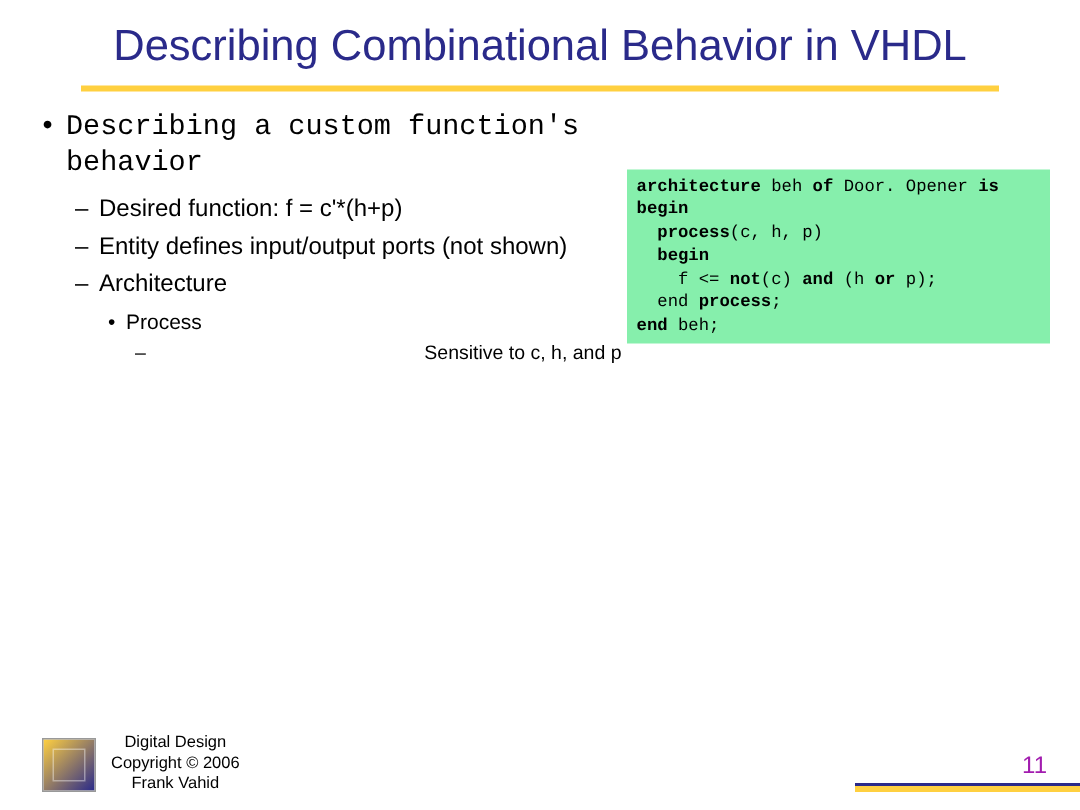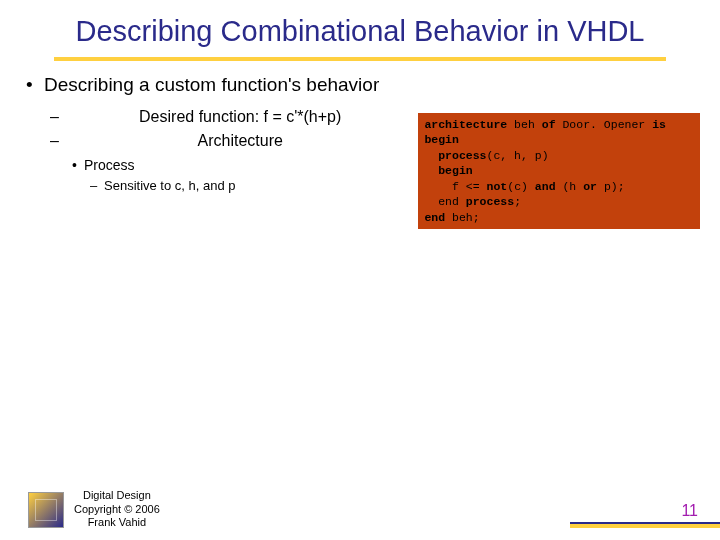--- a/index.html
+++ b/index.html
@@ -37,35 +37,35 @@
     padding-top: 40px;
     padding-left: 4px;
   }
   .b1 {
     font-size: 19px;
     color: #000;
     padding-left: 18px;
     position: relative;
     line-height: 1.25;
     margin-bottom: 10px;
+    font-family: Liberation Mono, monospace;
   }
   .b1::before {
     content: "•";
     position: absolute;
     left: 0;
     top: 0;
   }
   .b2 {
     font-size: 16px;
     color: #000;
     padding-left: 40px;
     position: relative;
     line-height: 1.3;
     margin-bottom: 4px;
-    text-align: center;
   }
   .b2::before {
     content: "–";
     position: absolute;
     left: 24px;
     top: 0;
   }
   .b3 {
     font-size: 14px;
     color: #000;
@@ -81,29 +81,30 @@
     left: 46px;
     top: 0;
   }
   .b4 {
     font-size: 13px;
     color: #000;
     padding-left: 78px;
     position: relative;
     line-height: 1.3;
     margin-bottom: 2px;
+    text-align: right;
   }
   .b4::before {
     content: "–";
     position: absolute;
     left: 64px;
     top: 0;
   }
   .code-box {
-    background: #c2410c;
+    background: #86efac;
     padding: 4px 6px 4px 6px;
     font-family: "Courier New", monospace;
     font-size: 11.5px;
     line-height: 1.35;
     color: #000;
     white-space: pre;
   }
   .code-box b { font-weight: bold; }
   .footer {
     position: absolute;
@@ -156,20 +157,21 @@
 </head>
 <body>
 
 <h1 class="slide-title">Describing Combinational Behavior in VHDL</h1>
 <div class="title-underline"></div>
 
 <div class="content">
   <div class="left-col">
     <div class="b1">Describing a custom function's behavior</div>
     <div class="b2">Desired function: f = c'*(h+p)</div>
+    <div class="b2">Entity defines input/output ports (not shown)</div>
     <div class="b2">Architecture</div>
     <div class="b3">Process</div>
     <div class="b4">Sensitive to c, h, and p</div>
   </div>
   <div class="right-col">
     <div class="code-box"><b>architecture</b><span> beh </span><b>of</b><span> Door. Opener </span><b>is</b>
 <b>begin</b>
 <b>  process</b><span>(c, h, p)</span>
 <b>  begin</b>
 <span>    f &lt;= </span><b>not</b><span>(c) </span><b>and</b><span> (h </span><b>or</b><span> p);</span>

